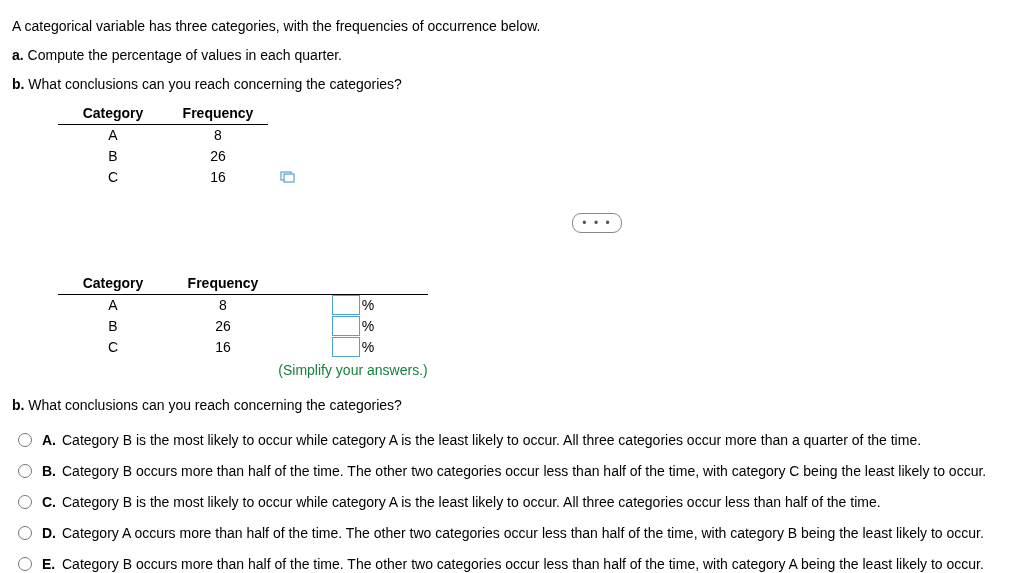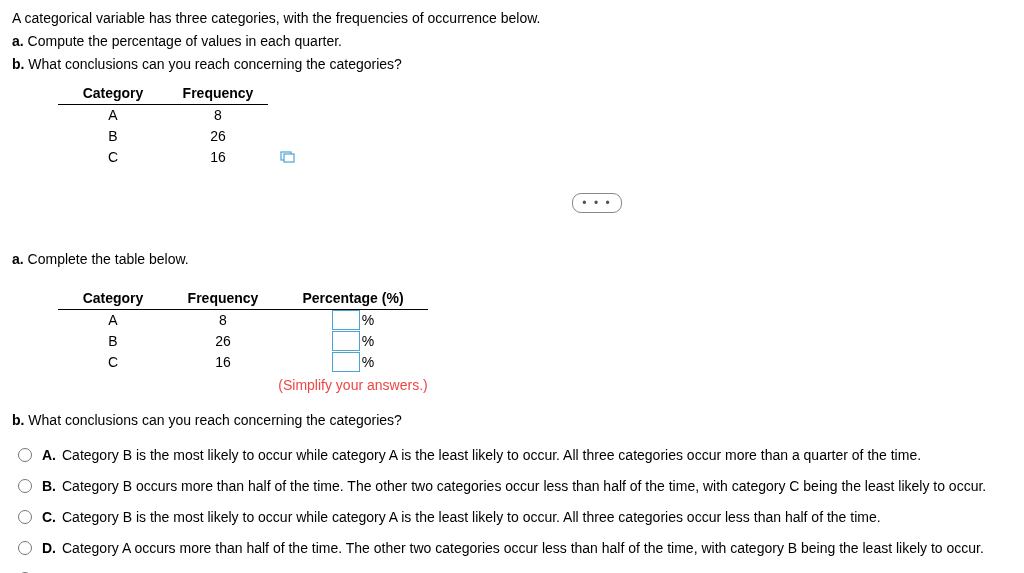--- a/index.html
+++ b/index.html
@@ -1,34 +1,34 @@
 <!DOCTYPE html>
 <html><head>
 <meta charset="utf-8">
 <style>
 body{font-family:Arial,Helvetica,sans-serif;font-size:14px;color:#000;margin:0;padding:8px 12px;line-height:1.5}
-.intro p{margin:0 0 2px}
+.intro p{margin:8px 0 2px}
 .tbl{margin:6px 0 0 46px;display:inline-block}
 .tbl .hdr{font-weight:bold;border-bottom:1px solid #000;display:flex}
 .tbl .row{display:flex}
 .tbl .c0{width:110px;text-align:center}
 .tbl .c1{width:100px;text-align:center}
 .popout{display:inline-block;margin-left:8px;vertical-align:middle}
 .dots-btn{width:48px;height:18px;border:1px solid #888;border-radius:9px;background:#fff;display:flex;align-items:center;justify-content:center;margin:24px auto 8px 560px;cursor:pointer}
 .dots-btn span{letter-spacing:2px;color:#555;font-size:12px;line-height:1}
 .ans-tbl{margin:4px 0 0 46px;display:inline-block}
 .ans-tbl .hdr{font-weight:bold;border-bottom:1px solid #000;display:flex}
 .ans-tbl .row{display:flex;align-items:center}
 .ans-tbl .c0{width:110px;text-align:center}
 .ans-tbl .c1{width:110px;text-align:center}
 .ans-tbl .c2{width:150px;text-align:center}
 .inpwrap{display:inline-flex;align-items:center;justify-content:center}
 .inp{width:26px;height:18px;border:1px solid #4da3d1;background:#fff;padding:0;text-align:center;font-size:13px}
 .pct{margin-left:2px}
-.simp{color:#ef4444;text-align:center;margin-top:2px}
+.simp{color:#15803d;text-align:center;margin-top:2px}
 .partB{margin-top:12px}
 .opt{display:flex;align-items:flex-start;margin:10px 0 0 6px}
 .radio{appearance:none;-webkit-appearance:none;width:14px;height:14px;border:1.5px solid #777;border-radius:50%;margin:3px 10px 0 0;flex:none;cursor:pointer}
 .radio:checked{border-color:#0066cc;box-shadow:inset 0 0 0 3px #0066cc}
 .opt .lab{font-weight:bold;width:20px;flex:none}
 .opt .txt{flex:1}
 .section-a{margin-top:36px}
 </style>
 </head>
 <body>
@@ -63,26 +63,24 @@
       <rect x="1" y="1" width="10" height="8" fill="none" stroke="#4da3d1" stroke-width="1.2"></rect>
       <rect x="4" y="3" width="10" height="8" fill="#fff" stroke="#4da3d1" stroke-width="1.2"></rect>
     </svg>
 </span>
 
 <div class="dots-btn">
   <span>• • •</span>
 </div>
 
 <div class="section-a">
-  <p><b>a.</b><span> Complete the table below.</span></p>
   <div class="ans-tbl">
     <div class="hdr">
       <div class="c0">Category</div>
       <div class="c1">Frequency</div>
-      <div class="c2">Percentage (%)</div>
     </div>
     <div class="row">
       <div class="c0">A</div>
       <div class="c1">8</div>
       <div class="c2"><span class="inpwrap">
             <input class="inp" style="">
             <span class="pct">%</span>
           </span></div>
     </div>
     <div class="row">

